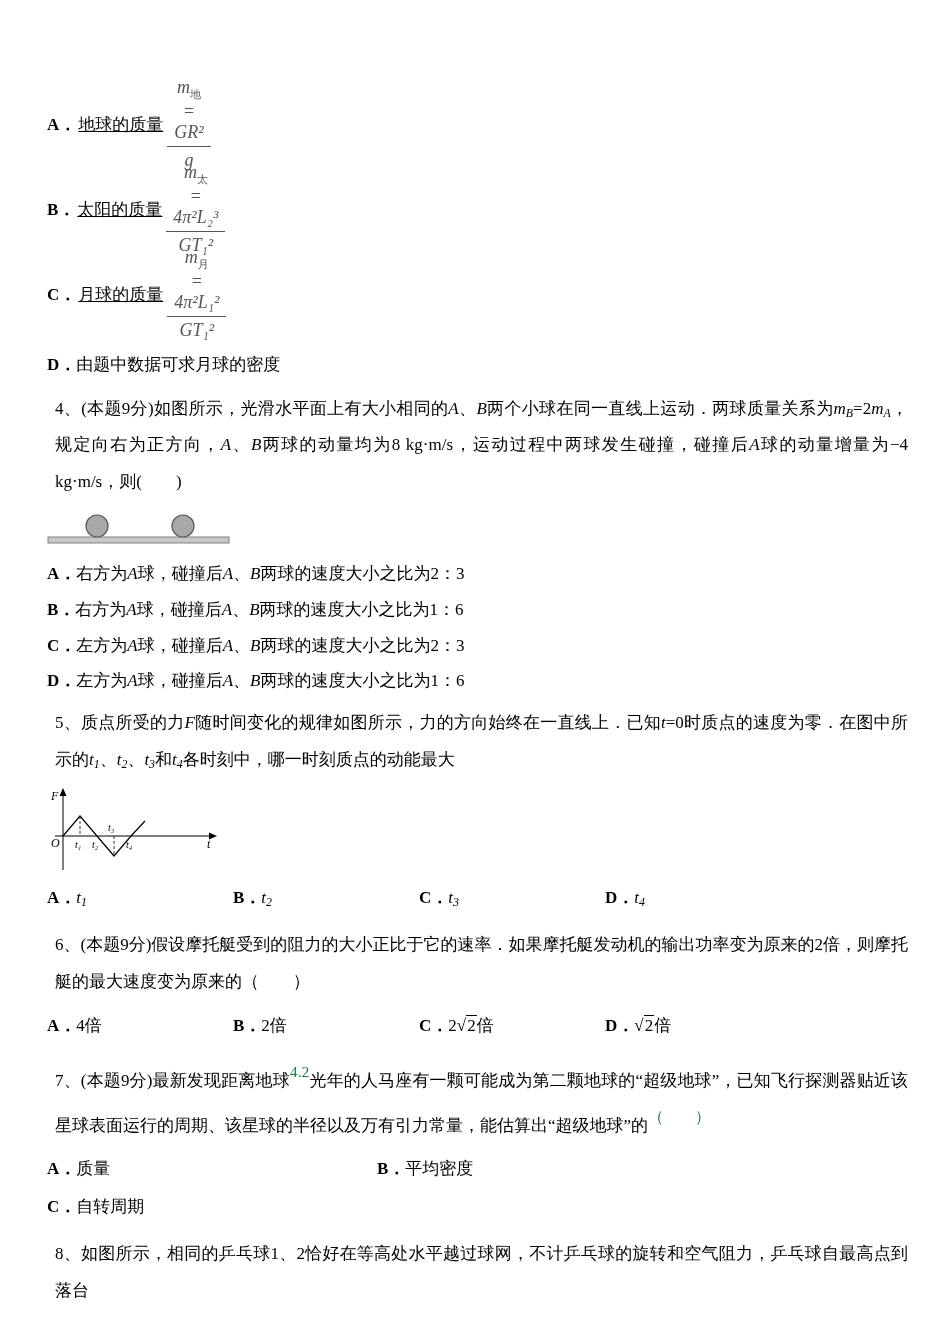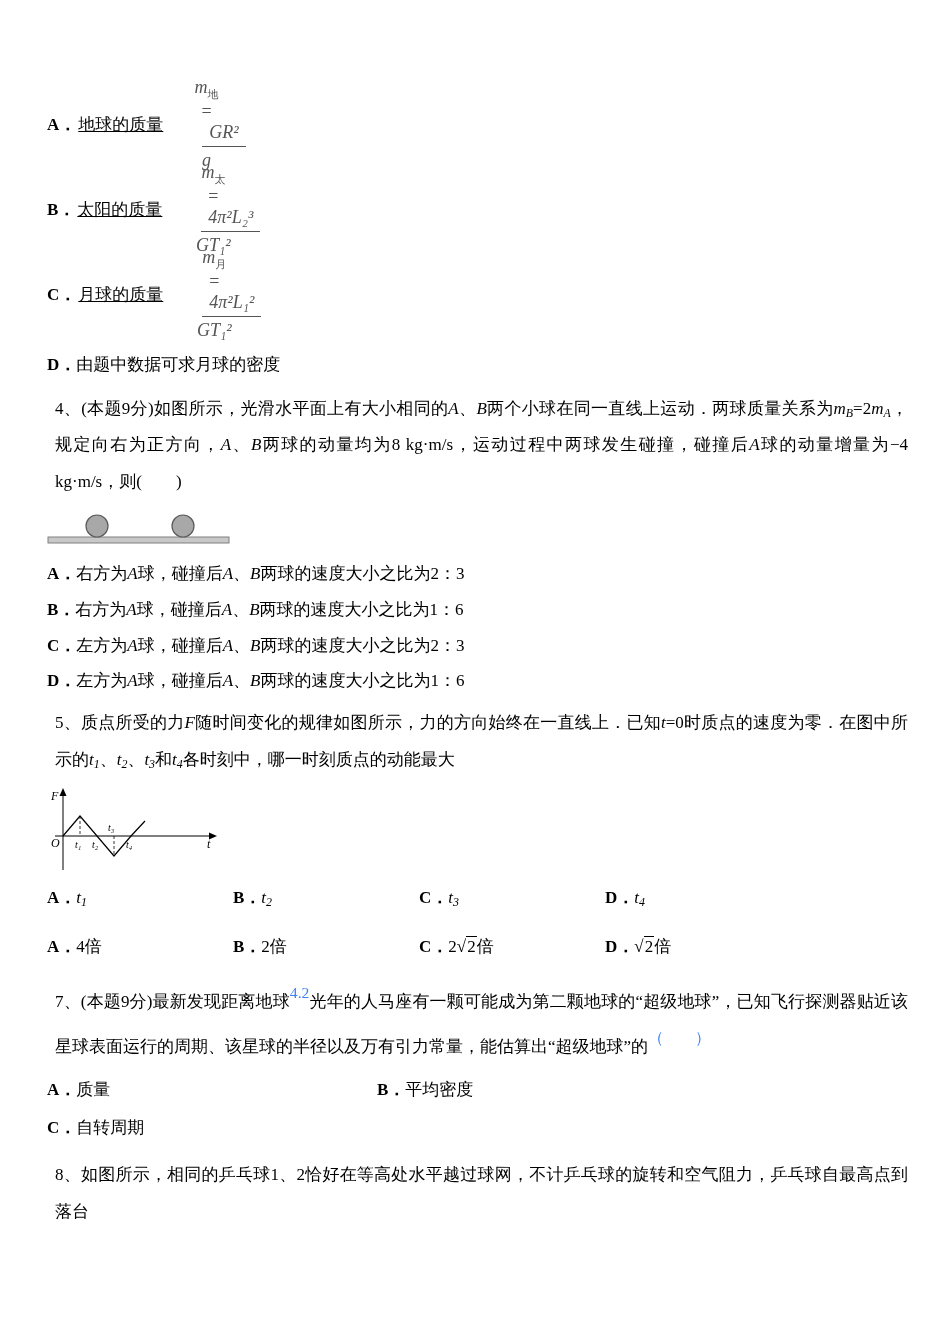--- a/index.html
+++ b/index.html
@@ -11,42 +11,42 @@
     padding: 92px 42px 30px 47px;
     font-family: "Liberation Serif", "DejaVu Serif", serif;
     font-size: 17px;
     color: #000;
     background: #fff;
   }
   .it { font-style: italic; }
   .ltr { font-weight: bold; }
   .seg-sub { font-size: 0.7em; vertical-align: -0.28em; }
   .seg-sup { font-size: 0.92em; vertical-align: 0.55em; }
-  .gray { color: #3b82f6; }
+  .gray { color: #15803d; }
 
   
   p.stem { text-align: justify; line-height: 2.15; margin: 0 0 6px 8px; }
   .q7stem { line-height: 3.3; margin-bottom: 14px; }
 
   
   .f-opt { display: flex; align-items: center; height: 64px; margin-bottom: 21px; }
   .f-opt .opt-label { margin-left: 2px; text-decoration: underline; }
   .formula {
     color: #555;
     display: inline-flex;
     align-items: center;
     margin-left: 4px;
     font-size: 18px;
     flex-direction: column;
   }
   .f-base { font-style: italic; }
   .f-lhs sub { font-size: 11px; font-style: normal; }
   .f-eq { margin: 0 5px; }
   .frac { display: inline-block; text-align: center; font-style: italic; font-size: 18px; }
-  .frac .num { display: block; border-bottom: 1.4px solid #555; padding: 0 7px 3px 7px; margin-left: 35px; }
+  .frac .num { display: block; border-bottom: 1.4px solid #555; padding: 0 7px 3px 7px; }
   .frac .den { display: block; padding-top: 3px; }
 
   .optline { line-height: 2.1; }
   .opts-block { margin-bottom: 8px; }
 
   
   .opt-row { display: flex; line-height: 2.3; margin-bottom: 10px; }
   .opt-row .opt-cell { width: 186px; }
   .opt-row .opt-cell:last-child { width: auto; }
 
@@ -165,20 +165,21 @@
 
     <div class="opt-row">
       <div class="opt-cell"><span class="ltr">A．</span><span><span class="it">t</span><span class="it seg-sub">1</span></span></div>
       <div class="opt-cell"><span class="ltr">B．</span><span><span class="it">t</span><span class="it seg-sub">2</span></span></div>
       <div class="opt-cell"><span class="ltr">C．</span><span><span class="it">t</span><span class="it seg-sub">3</span></span></div>
       <div class="opt-cell"><span class="ltr">D．</span><span><span class="it">t</span><span class="it seg-sub">4</span></span></div>
     </div>
   </section>
 
   <section>
+    <p class="stem"><span>6、(本题9分)假设摩托艇受到的阻力的大小正比于它的速率．如果摩托艇发动机的输出功率变为原来的2倍，则摩托艇的最大速度变为原来的（　　）</span></p>
     <div class="opt-row">
       <div class="opt-cell"><span class="ltr">A．</span><span><span>4倍</span></span></div>
       <div class="opt-cell"><span class="ltr">B．</span><span><span>2倍</span></span></div>
       <div class="opt-cell"><span class="ltr">C．</span><span><span>2</span><span class="rad"><span class="radsign">√</span><span class="radbody">2</span></span><span>倍</span></span></div>
       <div class="opt-cell"><span class="ltr">D．</span><span><span class="rad"><span class="radsign">√</span><span class="radbody">2</span></span><span>倍</span></span></div>
     </div>
   </section>
 
   <section>
     <p class="stem q7stem"><span>7、(本题9分)最新发现距离地球</span><span class="seg-sup gray">4.2</span><span>光年的人马座有一颗可能成为第二颗地球的“超级地球”，已知飞行探测器贴近该星球表面运行的周期、该星球的半径以及万有引力常量，能估算出“超级地球”的</span><span class="seg-sup gray">（　　）</span></p>

